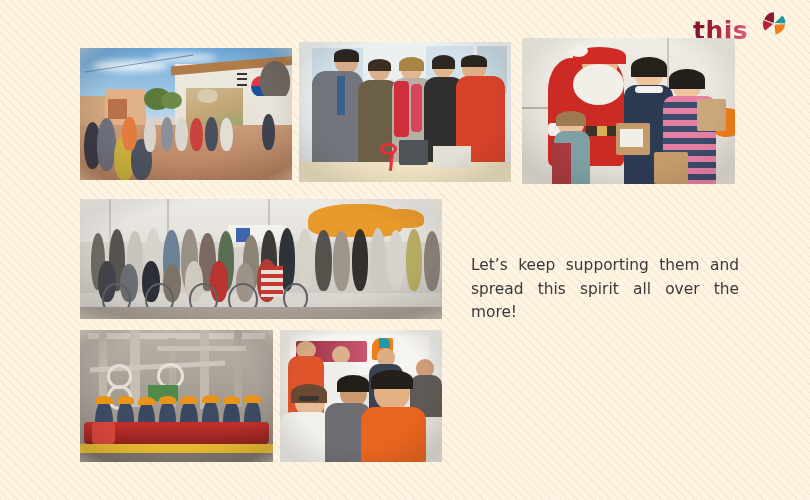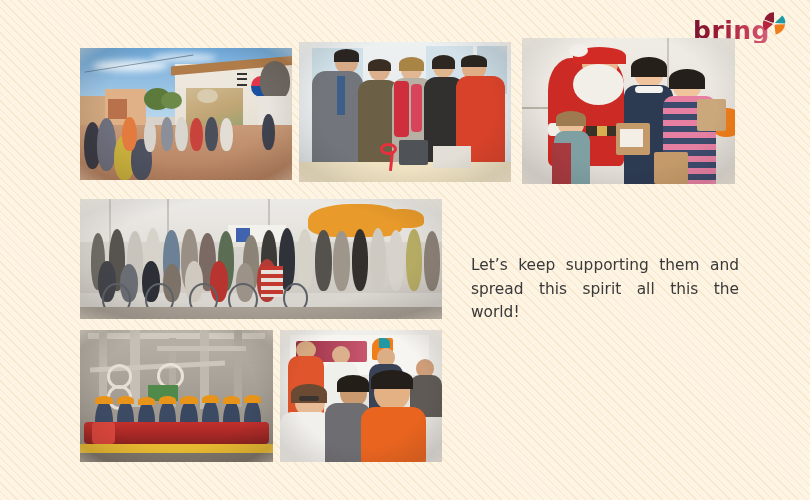--- a/index.html
+++ b/index.html
@@ -98,21 +98,21 @@
     margin: 0;
   }
   #para-2 { margin-top: 18px; }
 </style>
 </head>
 <body>
 
 <div id="slide">
 
   <div id="logo">
-    <div id="logo-text">bring</div>
+    <div id="logo-text">this</div>
     <svg id="logo-mark" viewBox="0 0 30 30">
 
       <path d="M15 14.2 L15 3.2 C10.0 3.2 6.6 6.6 5.4 10.4 L15 14.2 Z" fill="#8c1b33"></path>
       <path d="M15.8 14.0 L23.4 6.4 C25.8 8.9 26.6 12.0 26.2 14.6 L15.8 14.0 Z" fill="#1f9aa5"></path>
       <path d="M14.2 15.0 L4.6 11.2 C3.2 15.0 4.0 19.2 6.2 21.6 L14.2 15.0 Z" fill="#b5243c"></path>
       <path d="M15.4 15.6 L26.0 15.3 C25.6 20.2 21.8 24.6 16.6 25.4 L15.4 15.6 Z" fill="#f07d1a"></path>
       <circle cx="15" cy="14.8" r="1.6" fill="#fdf4e4"></circle>
     </svg>
   </div>
 
@@ -376,16 +376,16 @@
       <div class="ph-layer" style="left:35%;top:34%;width:20%;height:13%;background:#241e19;border-radius:50% 50% 0 0;"></div>
       <div class="ph-layer" style="left:28%;top:55%;width:28%;height:45%;background:#6e6d72;border-radius:12px 12px 0 0;"></div>
       <div class="ph-layer blob" style="left:58%;top:33%;width:22%;height:28%;background:#e4b184;"></div>
       <div class="ph-layer" style="left:56%;top:30%;width:26%;height:15%;background:#241f1a;border-radius:50% 50% 0 0;"></div>
       <div class="ph-layer" style="left:50%;top:58%;width:40%;height:42%;background:#e8641f;border-radius:14px 14px 0 0;"></div>
       <div class="ph-layer" style="inset:0;background:radial-gradient(ellipse at 50% 45%, rgba(0,0,0,0) 58%, rgba(30,25,20,.18) 100%);"></div>
     </div>
   </div>
 
   <div id="text-col">
-    <p class="para" id="para-2">Let’s keep supporting them and spread this spirit all this the world!</p>
+    <p class="para" id="para-2">Let’s keep supporting them and spread this spirit all over the more!</p>
   </div>
 
 </div>
 
 </body></html>

